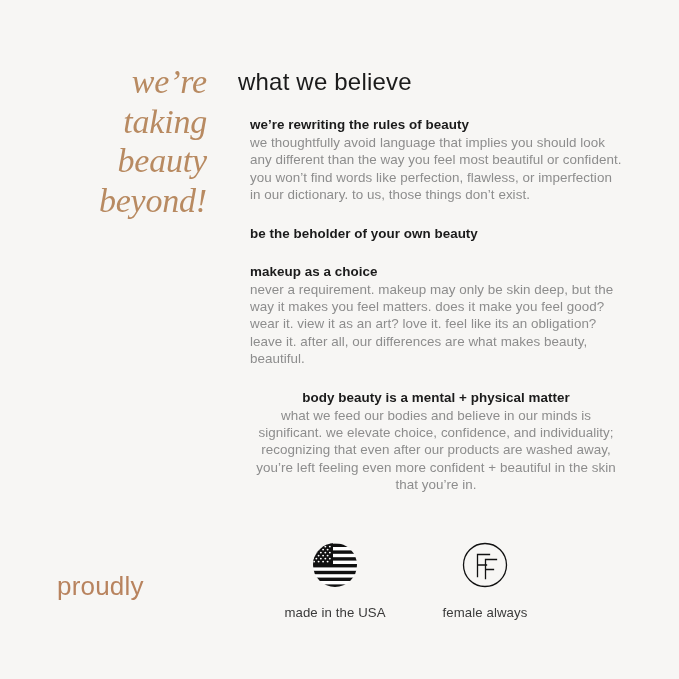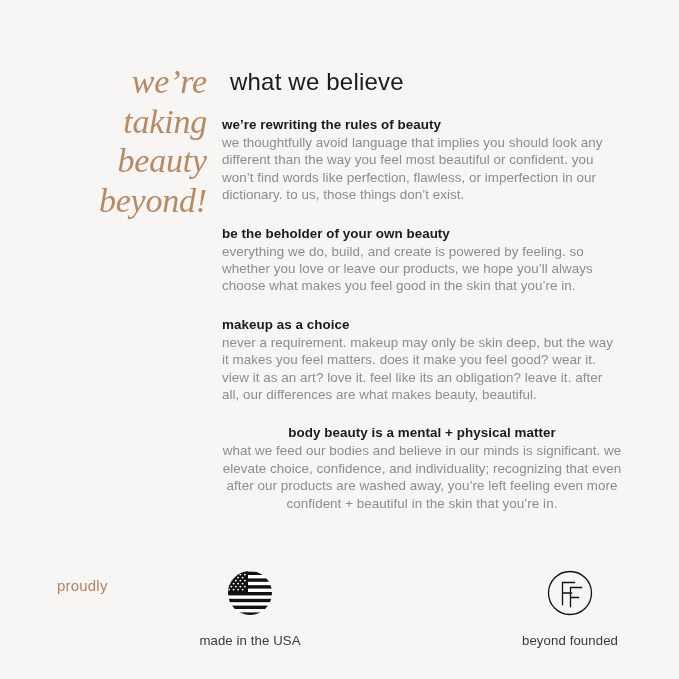--- a/index.html
+++ b/index.html
@@ -43,23 +43,23 @@
     left: 222px;
     top: 68px;
     width: 400px;
   }
   .believe-title {
     font-size: 24px;
     line-height: 28px;
     color: #1b1b1b;
     font-weight: 400;
     letter-spacing: 0.2px;
-    margin: 0 0 20px 8px;
-  }
-  .belief-block { margin-bottom: 21px; }
+    margin: 0 0 20px 16px;
+  }
+  .belief-block { margin-bottom: 21px; margin-left: 28px; }
   .belief-block:last-child { margin-bottom: 0; text-align: center; }
   .belief-head {
     font-size: 13.4px;
     line-height: 17px;
     font-weight: bold;
     color: #1b1b1b;
     letter-spacing: 0.05px;
     margin: 0 0 1px 0;
   }
   .belief-body {
@@ -68,32 +68,32 @@
     color: #8d8d8d;
     letter-spacing: 0.05px;
     margin: 0;
   }
 
   
   .proudly {
     position: absolute;
     left: 57px;
     top: 573px;
-    font-size: 15px;
+    font-size: 26px;
     color: #b8835e;
     letter-spacing: 0.2px;
     line-height: 26px;
   }
   .badges {
     position: absolute;
     left: 175px;
-    top: 562px;
+    top: 534px;
     width: 470px;
     display: flex;
-    justify-content: space-between;
+    justify-content: center;
     align-items: flex-start;
   }
   .badge {
     width: 150px;
     display: flex;
     flex-direction: column;
     align-items: center;
   }
   .badge-art {
     height: 62px;
@@ -125,21 +125,20 @@
   <div class="believe">
     <h1 class="believe-title">what we believe</h1>
 
     <div class="belief-block">
       <p class="belief-head">we’re rewriting the rules of beauty</p>
       <p class="belief-body">we thoughtfully avoid language that implies you should look any different than the way you feel most beautiful or confident. you won’t find words like perfection, flawless, or imperfection in our dictionary. to us, those things don’t exist.</p>
     </div>
 
     <div class="belief-block">
       <p class="belief-head">be the beholder of your own beauty</p>
-      <p class="belief-body">everything we do, build, and create is powered by feeling. so whether you love or leave our products, we hope you’ll always choose what makes you feel good in the skin that you’re in.</p>
     </div>
 
     <div class="belief-block">
       <p class="belief-head">makeup as a choice</p>
       <p class="belief-body">never a requirement. makeup may only be skin deep, but the way it makes you feel matters. does it make you feel good? wear it. view it as an art? love it. feel like its an obligation? leave it. after all, our differences are what makes beauty, beautiful.</p>
     </div>
 
     <div class="belief-block">
       <p class="belief-head">body beauty is a mental + physical matter</p>
       <p class="belief-body">what we feed our bodies and believe in our minds is significant. we elevate choice, confidence, and individuality; recognizing that even after our products are washed away, you’re left feeling even more confident + beautiful in the skin that you’re in.</p>
@@ -208,18 +207,18 @@
     <div class="badge">
       <div class="badge-art">
         <svg width="50" height="50" viewBox="0 0 50 50" aria-hidden="true">
           <circle cx="25" cy="25" r="21.5" fill="none" stroke="#111111" stroke-width="1.3"></circle>
 
           <path d="M17.5 14.5 L17.5 36.5 M17.5 14.5 L29.5 14.5 M17.5 25 L26.5 25" fill="none" stroke="#111111" stroke-width="1.3" stroke-linecap="square"></path>
 
           <path d="M25.5 19.5 L25.5 38.5 M25.5 19.5 L36.5 19.5 M25.5 29.5 L33.5 29.5" fill="none" stroke="#111111" stroke-width="1.3" stroke-linecap="square"></path>
         </svg>
       </div>
-      <div class="badge-label">beyond founded</div>
+      <div class="badge-label">female always</div>
     </div>
 
   </div>
 
 </div>
 
 </body></html>

